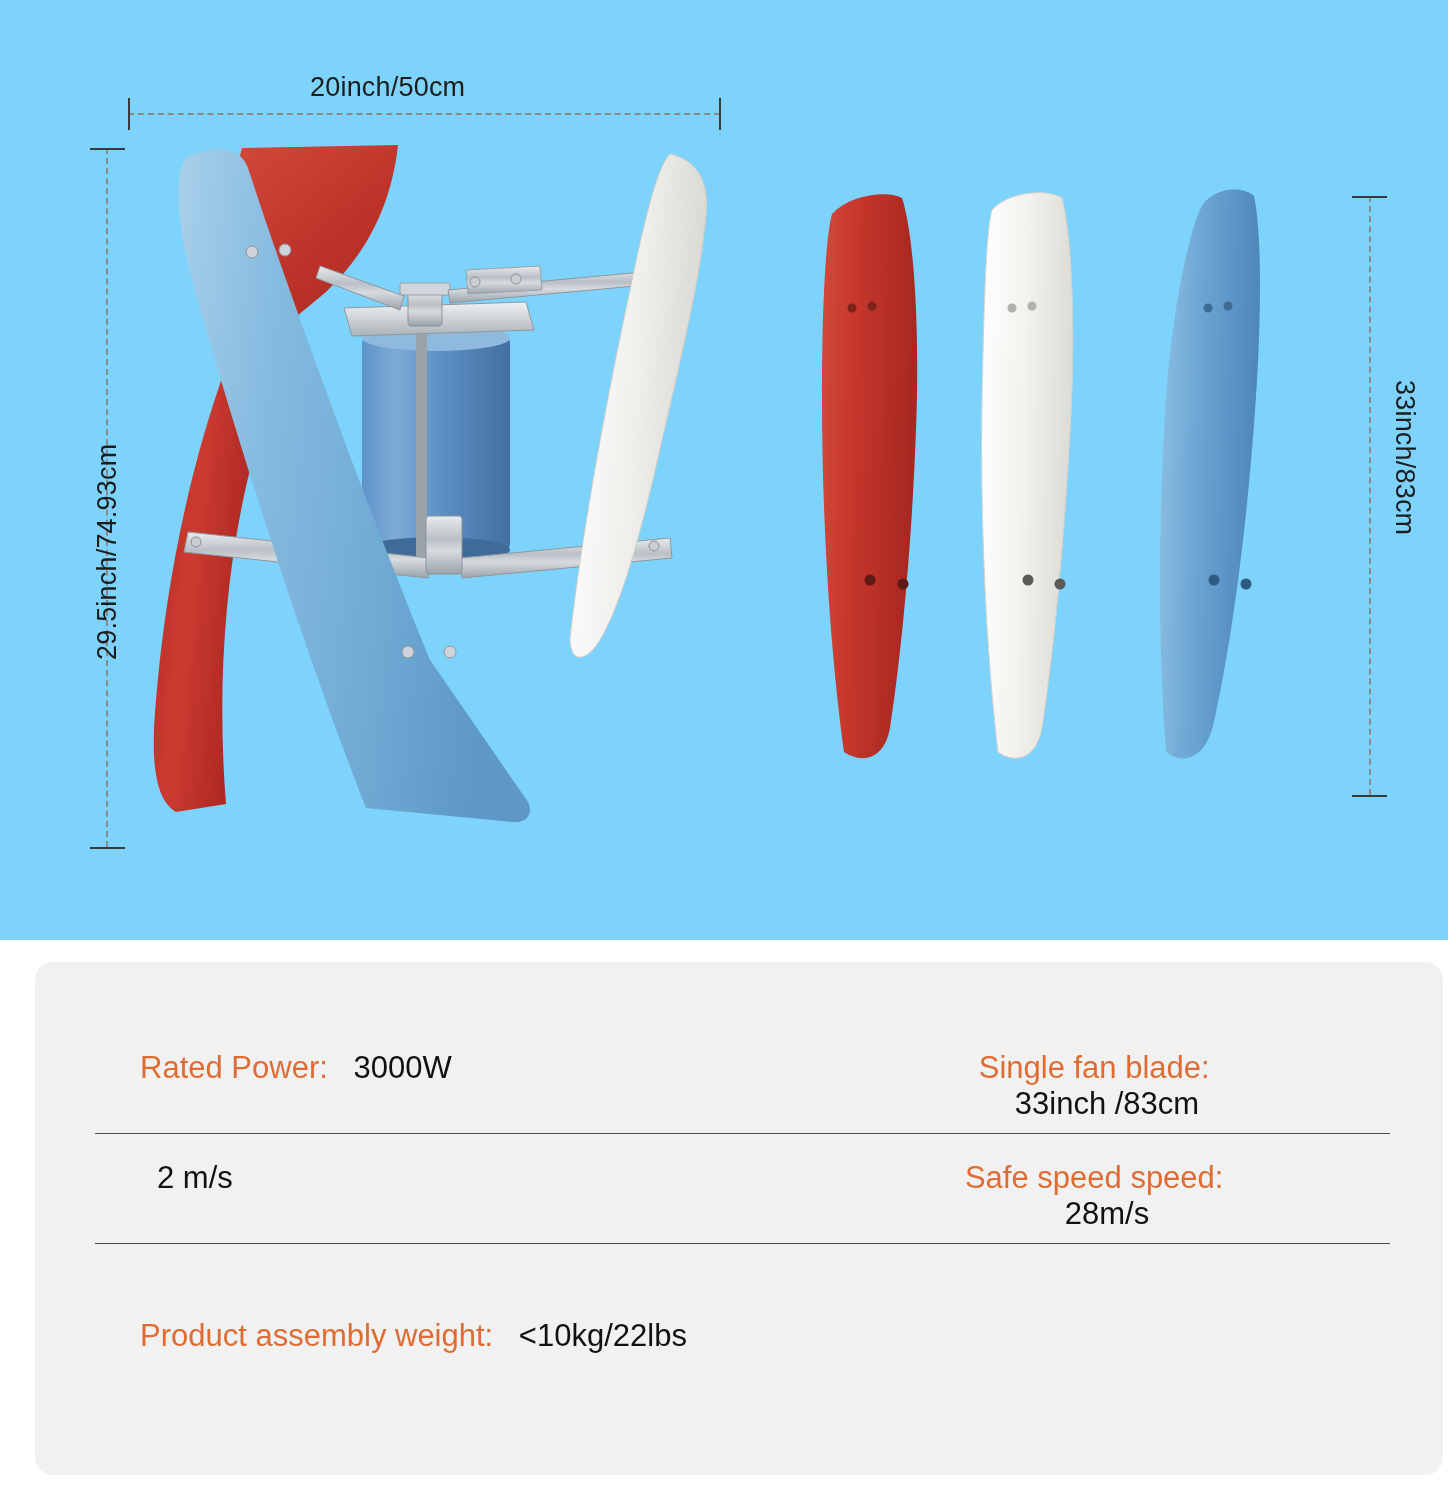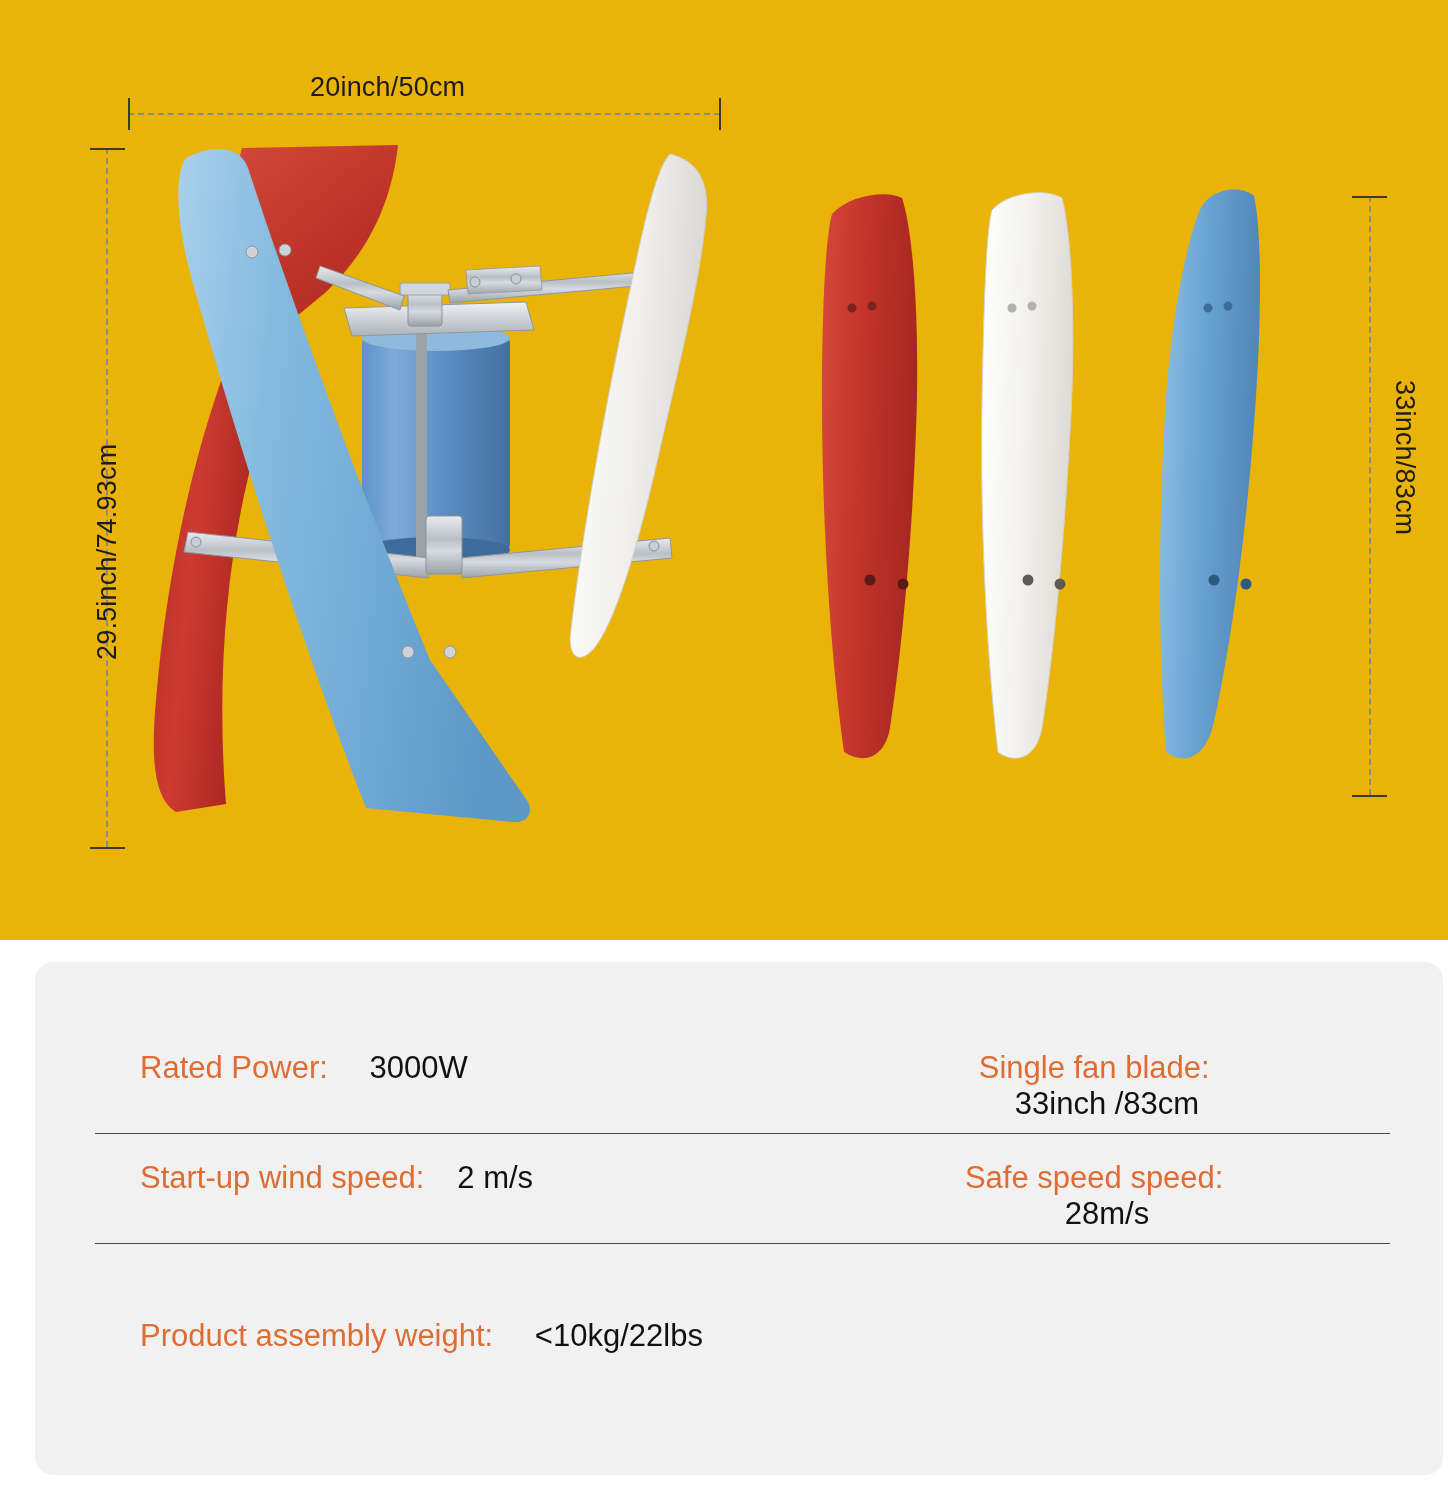--- a/index.html
+++ b/index.html
@@ -14,21 +14,21 @@
     overflow: hidden;
     position: relative;
   }
 
   
   .photo-area {
     position: absolute;
     left: 0; top: 0;
     width: 1448px;
     height: 940px;
-    background: #eab308;
+    background: #7dd3fc;
   }
 
   
   .dim-line-h {
     position: absolute;
     border-top: 2px dashed #8a8a8a;
     height: 0;
   }
   .dim-line-v {
     position: absolute;
@@ -93,21 +93,21 @@
   .spec-row.last {
     border-bottom: none;
     align-items: flex-end;
   }
   .spec-cell {
     display: flex;
     align-items: center;
     padding-top: 26px;
     box-sizing: border-box;
   }
-  .spec-cell.left  { width: 690px; padding-left: 45px; gap: 16px; }
+  .spec-cell.left  { width: 690px; padding-left: 45px; }
   .spec-cell.right { width: 605px; padding-left: 22px; flex-direction: column; }
   .spec-label {
     color: #de6c33;
     font-size: 31px;
     white-space: pre;
   }
   .spec-value {
     color: #111111;
     font-size: 31px;
     white-space: pre;
@@ -278,21 +278,20 @@
       </div>
       <div class="spec-cell right">
         <span class="spec-label">Single fan blade: </span>
         <span class="spec-value">33inch /83cm</span>
       </div>
     </div>
 
 
     <div class="spec-row">
       <div class="spec-cell left">
-        <span class="spec-label">Start-up wind speed:</span>
         <span class="spec-value">2 m/s</span>
       </div>
       <div class="spec-cell right">
         <span class="spec-label">Safe speed speed: </span>
         <span class="spec-value">28m/s</span>
       </div>
     </div>
 
     <div class="spec-row last">
       <div class="spec-cell left">

